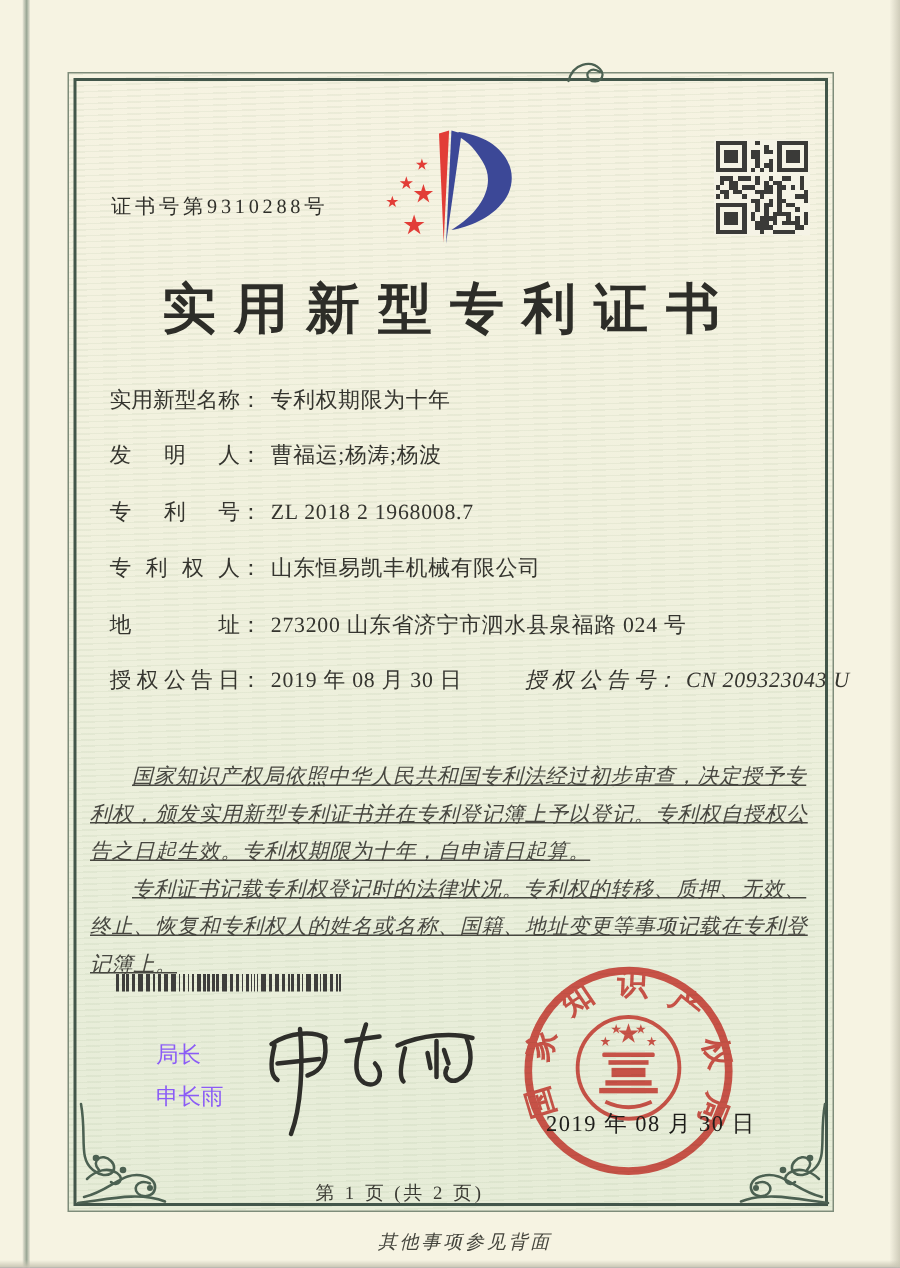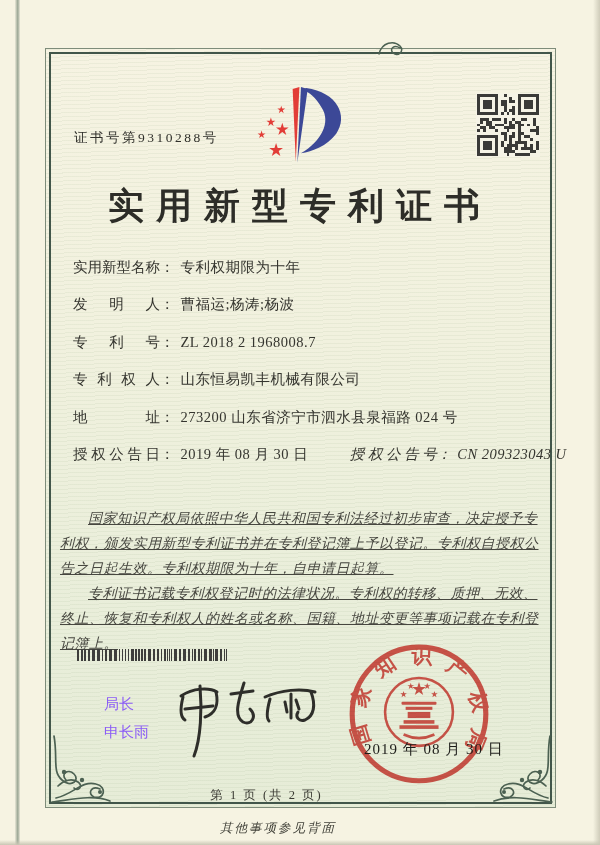--- a/index.html
+++ b/index.html
@@ -51,21 +51,21 @@
   .barcode{position:absolute;left:75px;top:649px;}
   .director{position:absolute;left:80px;top:690px;font-size:15px;color:#8b5cf6;
     font-family:"Liberation Sans","DejaVu Sans",sans-serif;line-height:28px;margin-left:24px;}
   .signature{position:absolute;left:133px;top:664px;}
   .seal{position:absolute;left:346px;top:642px;opacity:.92;mix-blend-mode:multiply;}
   .seal-date{position:absolute;left:364px;top:740px;font-size:15px;color:#1d1d1a;letter-spacing:1px;}
 
   .page-no{position:absolute;left:0;top:787px;width:533px;text-align:center;
     font-size:12.5px;letter-spacing:2px;color:#3a3a33;}
   .back-note{position:absolute;left:0;top:820px;width:556px;text-align:center;
-    font-size:12.5px;letter-spacing:2px;color:#44443c;font-style:italic;}
+    font-size:12.5px;letter-spacing:2px;color:#44443c;font-style:italic;padding-left:32px;}
 </style>
 </head>
 <body>
 
 <div class="page">
 
   <div class="frame">
     <div class="frame-inner"></div>
   </div>
 

